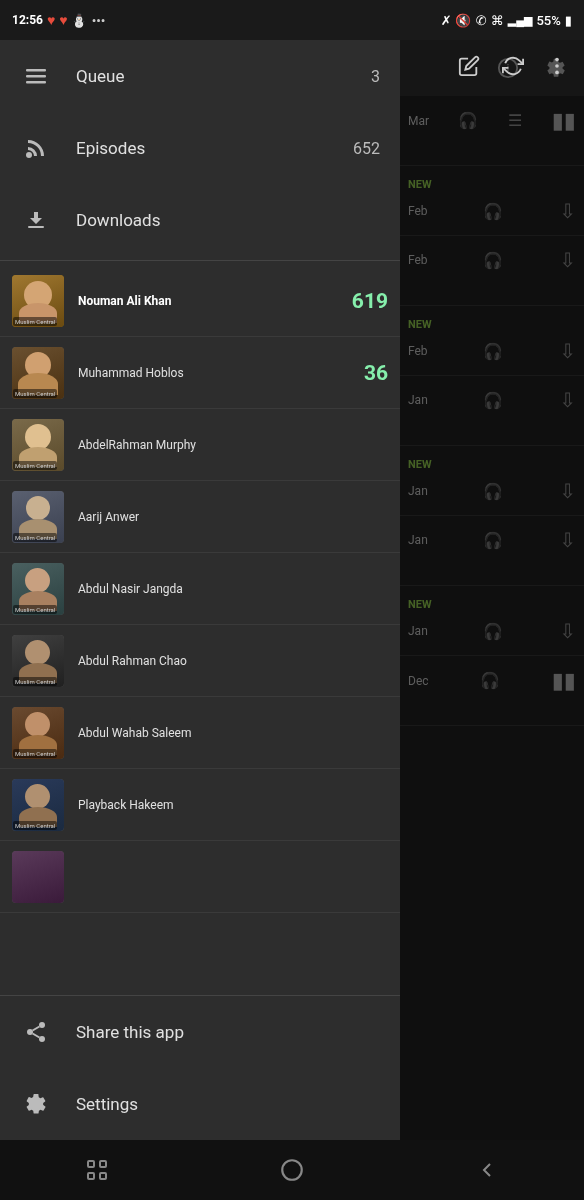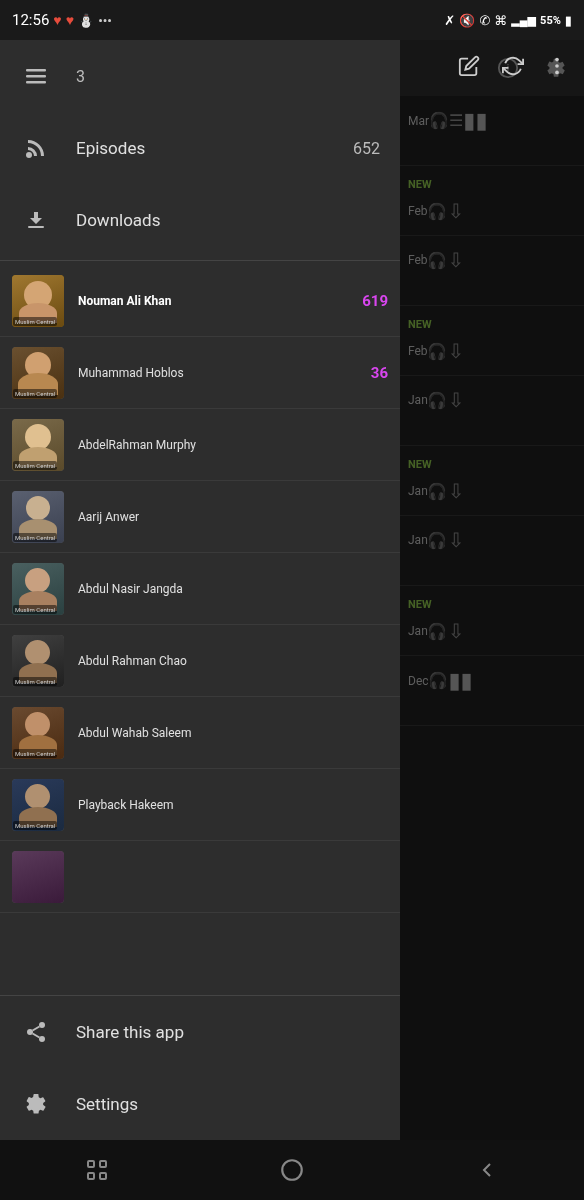--- a/index.html
+++ b/index.html
@@ -20,21 +20,21 @@
       display: flex;
       align-items: center;
       justify-content: space-between;
       padding: 0 12px;
       color: #fff;
       font-size: 14px;
       font-weight: 500;
     }
     .status-left { display: flex; align-items: center; gap: 4px; }
     .status-right { display: flex; align-items: center; gap: 4px; font-size: 12px; }
-    .status-time { font-size: 15px; font-weight: normal; }
+    .status-time { font-size: 12px; font-weight: bold; }
 
     
     .drawer {
       position: absolute;
       top: 40px;
       left: 0;
       width: 400px;
       height: calc(1200px - 40px - 60px);
       background: #2d2d2d;
       z-index: 10;
@@ -107,22 +107,22 @@
       justify-content: center;
     }
 
     .speaker-name {
       flex: 1;
       color: #e0e0e0;
       font-size: 12px;
     }
     .speaker-name.bold { font-weight: bold; color: #fff; }
     .speaker-count {
-      color: #d946ef;
-      font-size: 15px;
+      color: #86efac;
+      font-size: 21px;
       font-weight: bold;
     }
 
     
     .bottom-section {
       background: #2d2d2d;
       border-top: 1px solid #444;
     }
 
     
@@ -163,20 +163,21 @@
     .main-item {
       padding: 12px 8px;
       border-bottom: 1px solid #333;
       min-height: 70px;
       display: flex;
       flex-direction: column;
       justify-content: space-between;
     }
     .main-item-row {
       display: flex;
+      justify-content: space-between;
       align-items: center;
     }
     .item-date { color: #bbb; font-size: 12px; }
     .item-new { color: #8bc34a; font-size: 11px; font-weight: bold; }
 
     
     .nav-bar {
       position: absolute;
       bottom: 0;
       left: 0;
@@ -213,37 +214,38 @@
     <span style="font-size:13px;color:#ccc;">⛄</span>
     <span style="font-size:13px;color:#ccc;">•••</span>
   </div>
   <div class="status-right">
 
     <span style="font-size:13px;">✗</span>
     <span style="font-size:13px;">🔇</span>
     <span style="font-size:13px;">✆</span>
     <span style="font-size:13px;">⌘</span>
     <span style="font-size:11px;">▂▄▆</span>
-    <span style="font-size:11px;font-weight:bold;">55%</span>
+    <span style="font-size:13px;">55%</span>
     <span style="font-size:13px;">▮</span>
   </div>
 </div>
 
 <div class="drawer">
 
   <div class="nav-section">
 
     <div class="nav-item">
       <div class="nav-icon">
         <svg width="24" height="24" viewBox="0 0 24 24" fill="#bbb">
           <rect x="2" y="5" width="20" height="2.5" rx="1"></rect>
           <rect x="2" y="11" width="20" height="2.5" rx="1"></rect>
           <rect x="2" y="17" width="20" height="2.5" rx="1"></rect>
         </svg>
       </div>
+      <span class="nav-label">Queue</span>
       <span class="nav-count">3</span>
     </div>
 
     <div class="nav-item">
       <div class="nav-icon">
         <svg width="24" height="24" viewBox="0 0 24 24" fill="#bbb">
           <circle cx="5" cy="19" r="3"></circle>
           <path d="M4 4a16 16 0 0 1 16 16h-3A13 13 0 0 0 4 7z"></path>
           <path d="M4 11a9 9 0 0 1 9 9H10a6 6 0 0 0-6-6z"></path>
         </svg>

